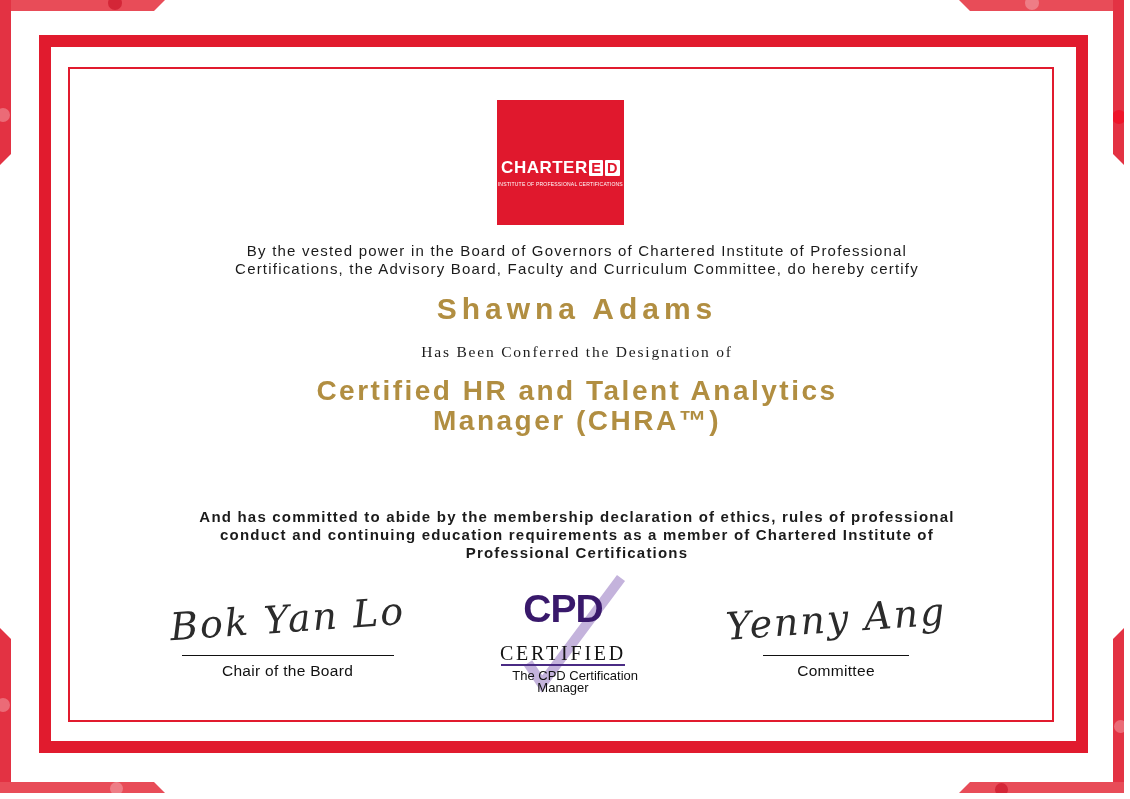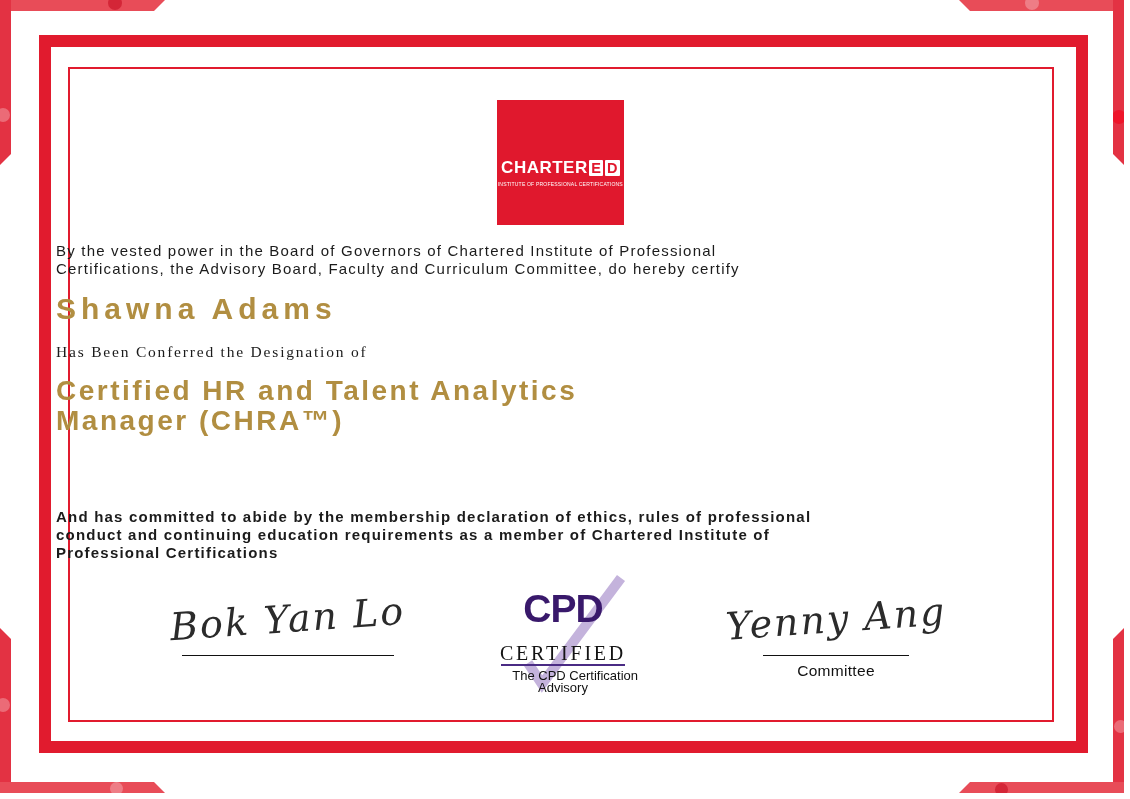--- a/index.html
+++ b/index.html
@@ -28,21 +28,21 @@
   .frame-thin{position:absolute;left:68px;top:67px;right:76px;bottom:77px;border:2px solid #E11B2E;}
 
   
   .logo{position:absolute;left:497px;top:100px;width:127px;height:125px;background:#E0182D;
         display:flex;flex-direction:column;align-items:center;justify-content:center;padding-top:20px;box-sizing:border-box;}
   .logo-brand{color:#fff;font-weight:700;font-size:17px;letter-spacing:.5px;line-height:18px;white-space:nowrap;display:flex;align-items:center;}
   .edbox{display:inline-block;background:#fff;color:#E0182D;font-size:14.5px;line-height:16px;padding:0 2px;margin-left:1.5px;border-radius:1px;}
   .logo-sub{color:#fff;font-size:6.2px;letter-spacing:.2px;margin-top:3px;white-space:nowrap;transform:scaleX(.82);}
 
   
-  .ctext{position:absolute;left:56px;width:1000px;text-align:left;color:#1b1b1b;}
+  .ctext{position:absolute;left:77px;width:1000px;text-align:center;color:#1b1b1b;}
   .preline{white-space:pre-line;}
   .intro{top:242px;font-size:15px;letter-spacing:1.2px;line-height:18px;}
   .recipient{top:292px;font-size:30px;font-weight:700;letter-spacing:5px;color:#B18E41;}
   .conferral{top:343px;font-size:15.5px;letter-spacing:1.8px;font-family:Liberation Serif, serif;}
   .designation{top:376px;font-size:28px;font-weight:700;letter-spacing:2.5px;line-height:30px;color:#B18E41;}
   .clause1{top:454px;font-size:15px;letter-spacing:1.2px;line-height:18px;}
   .clause2{top:508px;font-size:15px;letter-spacing:1.2px;line-height:18px;font-weight:bold;}
 
   
   .sigblock{position:absolute;text-align:center;}
@@ -114,31 +114,32 @@
   <div class="ctext conferral">Has Been Conferred the Designation of</div>
   <div class="ctext designation preline">Certified HR and Talent Analytics
 Manager (CHRA™)</div>
   <div class="ctext clause2 preline">And has committed to abide by the membership declaration of ethics, rules of professional
 conduct and continuing education requirements as a member of Chartered Institute of
 Professional Certifications</div>
 
   <div class="sigblock sig-left">
     <div class="sig-script">Bok Yan Lo</div>
     <hr class="sig-line sig-line-left">
+    <div class="sig-title">Chair of the Board</div>
   </div>
 
   <div class="cpd">
     <svg width="150" height="125" viewBox="0 0 150 125">
       <polyline points="40,88 54,109 133,3" fill="none" stroke="rgba(186,166,214,0.85)" stroke-width="10"></polyline>
     </svg>
     <div class="cpd-acronym">CPD</div>
     <div class="cpd-certified">CERTIFIED</div>
     <div class="cpd-underline"></div>
     <div class="cpd-svc1">The CPD Certification</div>
-    <div class="cpd-svc2">Advisory</div>
+    <div class="cpd-svc2">Manager</div>
   </div>
 
   <div class="sigblock sig-right">
     <div class="sig-script">Yenny Ang</div>
     <hr class="sig-line sig-line-right">
     <div class="sig-title">Committee</div>
   </div>
 
 </div>
 

